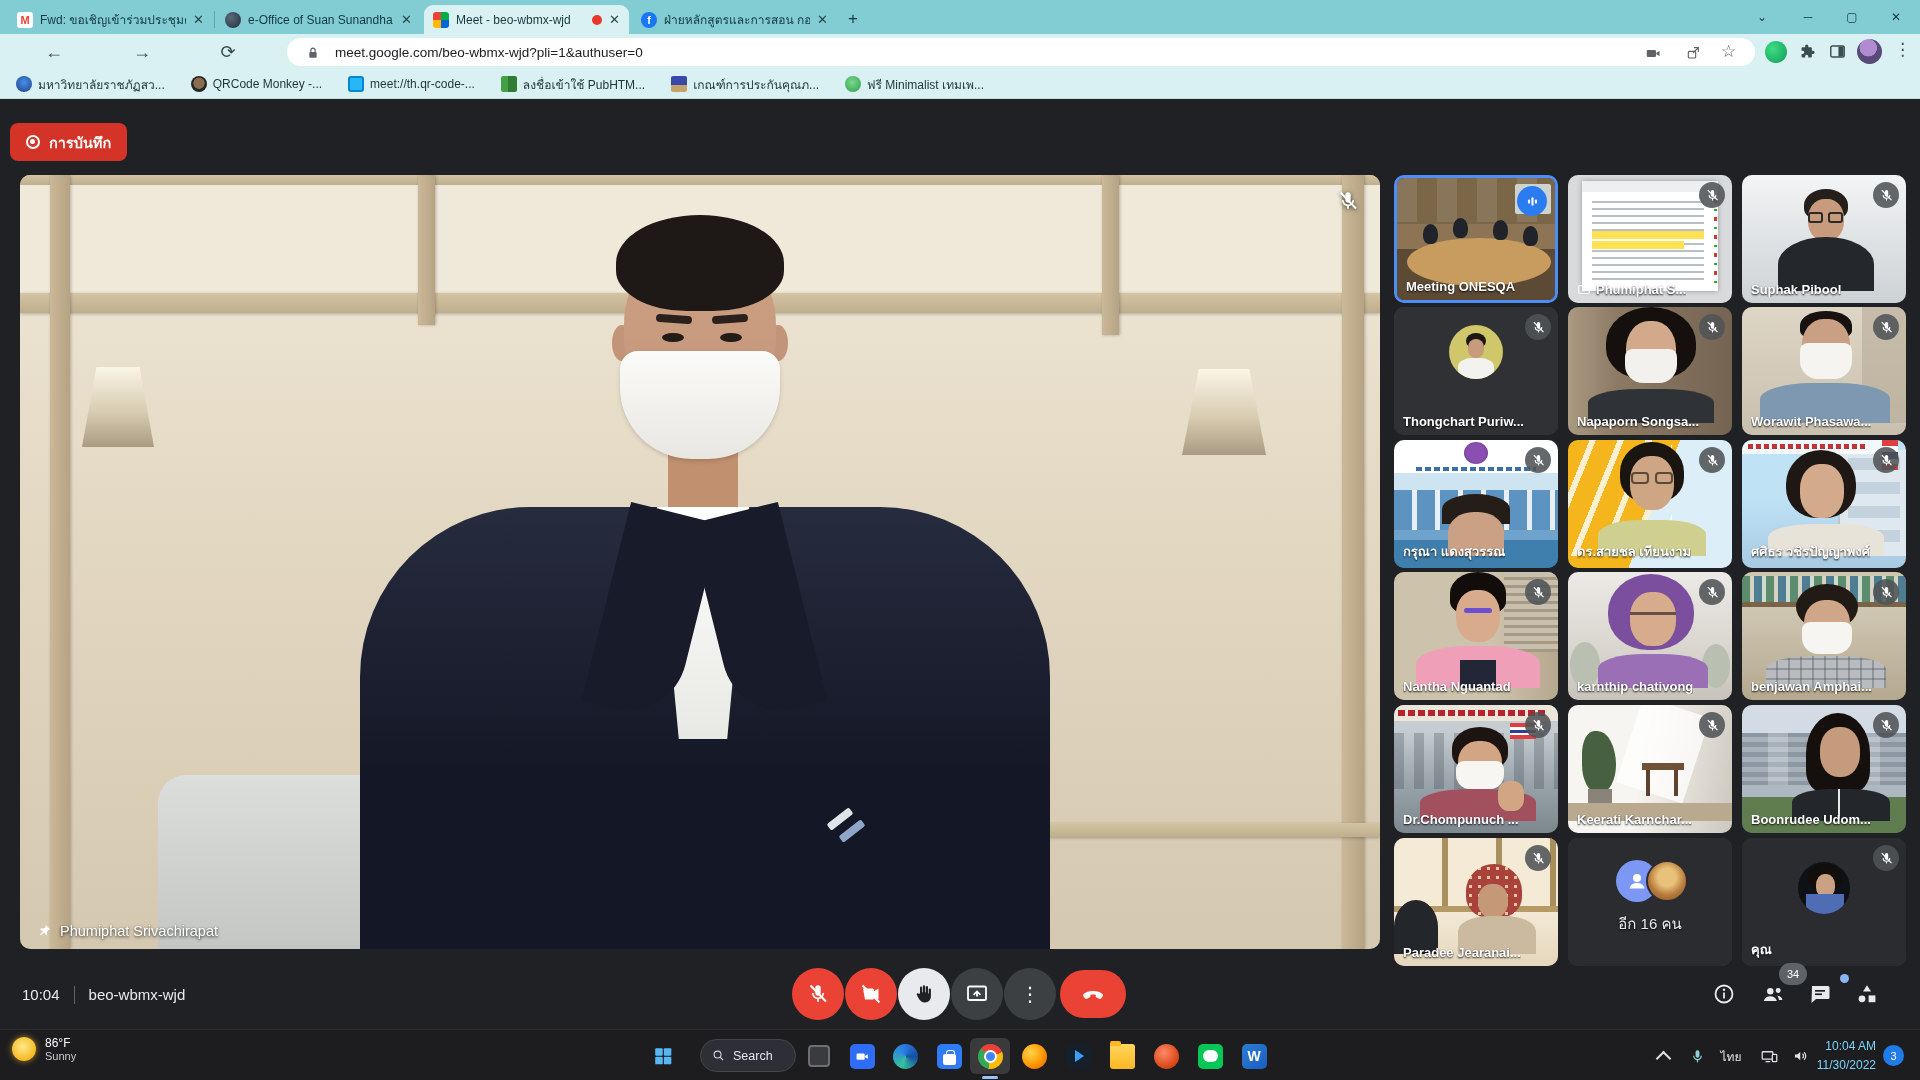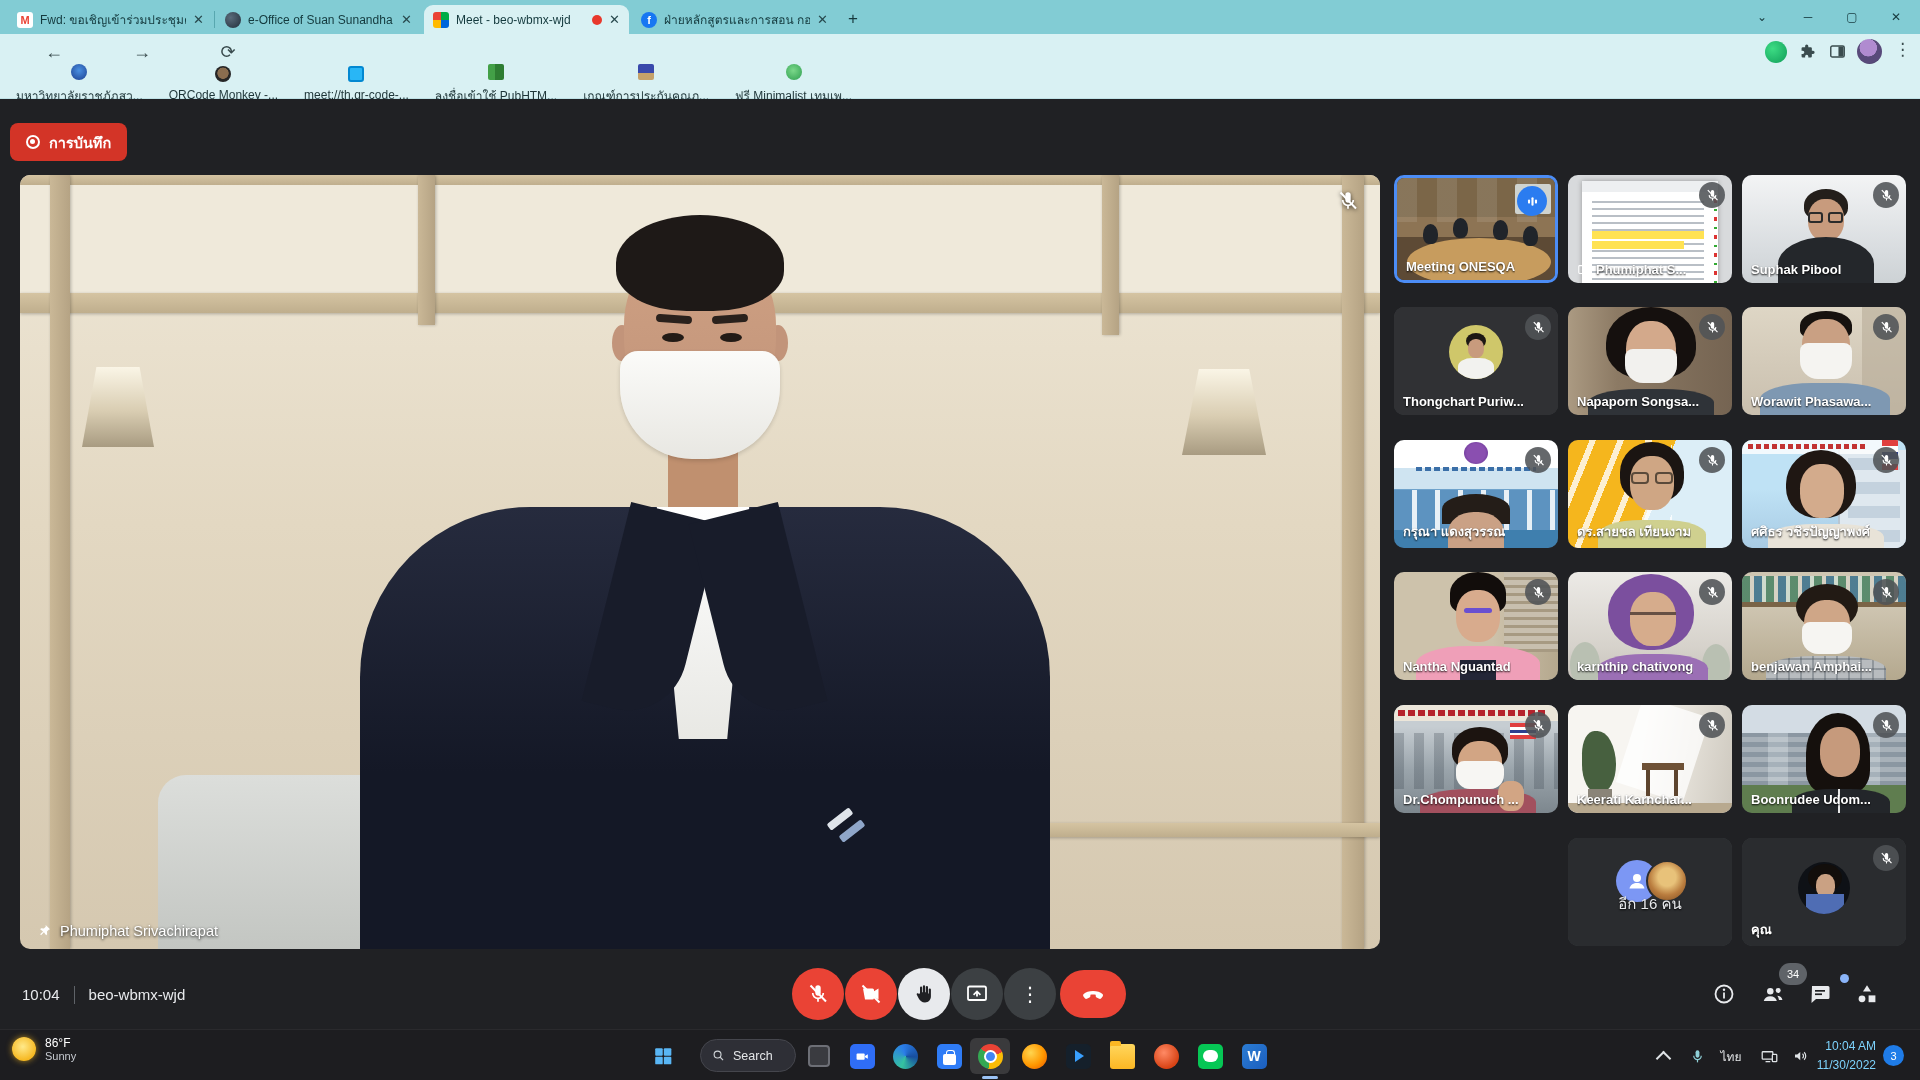--- a/index.html
+++ b/index.html
@@ -27,21 +27,21 @@
   .winbtn{top:0;width:44px;height:33px;display:flex;align-items:center;justify-content:center;color:#16393d;font-size:12px;}
 
   #toolbar{left:0;top:34px;width:1920px;height:36px;background:#d9f1f3;}
   .navbtn{top:4px;width:28px;height:28px;display:flex;align-items:center;justify-content:center;
           color:#3a4c4e;font-size:18px;border-radius:50%;}
   #urlpill{left:287px;top:4px;width:1468px;height:28px;background:#fff;border-radius:14px;display:flex;align-items:center;}
   #urltext{margin-left:48px;font-size:13.5px;color:#202124;}
   .pillico{position:absolute;top:7px;color:#5f6368;}
   #bookmarks{left:0;top:70px;width:1920px;height:29px;background:#d9f1f3;display:flex;align-items:center;
              gap:26px;padding-left:16px;border-bottom:1px solid #bfe2e6;box-sizing:border-box;}
-  .bm{display:flex;align-items:center;gap:6px;font-size:12px;color:#1e3538;white-space:nowrap;flex-direction:column;}
+  .bm{display:flex;align-items:center;gap:6px;font-size:12px;color:#1e3538;white-space:nowrap;}
   .bmico{width:16px;height:16px;border-radius:3px;}
 
   
   #meetpage{left:0;top:99px;width:1920px;height:930px;background:#202124;}
   #recbadge{left:10px;top:24px;height:38px;border-radius:8px;background:#d33427;color:#fff;
             display:flex;align-items:center;gap:9px;padding:0 16px;font-size:14.5px;font-weight:bold;}
   .recdot{width:14px;height:14px;border-radius:50%;border:2.5px solid #fff;box-sizing:border-box;position:relative;}
   .recdot::after{content:"";position:absolute;left:2px;top:2px;width:5px;height:5px;border-radius:50%;background:#fff;}
   #prespill{left:150px;top:24px;height:38px;border-radius:8px;background:#37383b;color:#e8eaed;
             display:flex;align-items:center;gap:10px;padding:0 14px 0 7px;font-size:14.5px;font-weight:bold;}
@@ -52,21 +52,21 @@
              background:linear-gradient(180deg,#efe8d8 0%,#e3d8c2 45%,#d5c8b0 100%);}
   .beamv{background:linear-gradient(90deg,#cab897,#b5a384);box-shadow:1px 0 3px rgba(0,0,0,.25);}
   .beamh{background:linear-gradient(180deg,#d5c4a2,#bfae8d);box-shadow:0 1px 3px rgba(0,0,0,.25);}
   .sconce{background:linear-gradient(180deg,#faf5e6 0%,#d9cdb2 55%,#a89b81 100%);
           clip-path:polygon(20% 0,80% 0,100% 100%,0 100%);box-shadow:0 6px 14px rgba(0,0,0,.18);}
   #mv-label{left:16px;bottom:10px;display:flex;align-items:center;gap:8px;color:#fff;font-size:14.5px;
             text-shadow:0 1px 3px rgba(0,0,0,.9);}
   #mv-mute{right:20px;top:14px;color:#fff;filter:drop-shadow(0 1px 2px rgba(0,0,0,.7));}
 
   
-  .tile{position:absolute;width:164px;height:108px;border-radius:10px;overflow:hidden;background:#3c4043;box-sizing:border-box;}
+  .tile{position:absolute;width:164px;height:128px;border-radius:10px;overflow:hidden;background:#3c4043;box-sizing:border-box;}
   .tile .art{position:absolute;inset:0;}
   .tname{position:absolute;left:9px;bottom:6px;max-width:146px;white-space:nowrap;overflow:hidden;
          color:#fff;font-size:13px;font-weight:bold;text-shadow:0 1px 2px rgba(0,0,0,.95);display:flex;align-items:center;gap:5px;}
   .tcenter{left:0;right:0;bottom:30px;max-width:none;justify-content:center;font-size:15px;font-weight:normal;color:#e8eaed;}
   .mute{position:absolute;top:7px;right:7px;width:26px;height:26px;border-radius:50%;
         background:rgba(80,83,87,.88);display:flex;align-items:center;justify-content:center;color:#fff;}
   .audiobadge{position:absolute;top:8px;right:8px;width:30px;height:30px;border-radius:50%;background:#2b7cf0;
         display:flex;align-items:center;justify-content:center;color:#fff;}
   .speaking{border:3px solid #4c8df6;}
 
@@ -239,20 +239,33 @@
     <div class="abs winbtn" style="left:1740px">⌄</div>
     <div class="abs winbtn" style="left:1786px">─</div>
     <div class="abs winbtn" style="left:1830px">▢</div>
     <div class="abs winbtn" style="left:1874px">✕</div>
   </div>
 
   <div class="abs" id="toolbar">
     <div class="abs navbtn" style="left:40px">←</div>
     <div class="abs navbtn" style="left:128px">→</div>
     <div class="abs navbtn" style="left:214px">⟳</div>
+    <div class="abs" id="urlpill">
+      <svg class="ic pillico" style="left:18px;width:16px;height:16px;color:#5f6368">
+          <use href="#i-lock"></use>
+        </svg>
+      <span id="urltext">meet.google.com/beo-wbmx-wjd?pli=1&amp;authuser=0</span>
+      <svg class="ic pillico" style="left:1358px;width:17px;height:17px">
+          <use href="#i-camera"></use>
+        </svg>
+      <svg class="ic pillico" style="left:1398px;width:16px;height:16px">
+          <use href="#i-share"></use>
+        </svg>
+      <span class="pillico" style="left:1434px;top:3px;font-size:17px">☆</span>
+    </div>
     <div class="abs" style="left:1765px;top:7px;width:22px;height:22px;border-radius:50%;background:radial-gradient(circle at 35% 35%,#3ddc84,#0f9d58)"></div>
     <svg class="ic abs" style="left:1798px;top:8px;width:19px;height:19px;color:#3a4c4e">
         <use href="#i-puzzle"></use>
       </svg>
     <svg class="ic abs" style="left:1828px;top:8px;width:19px;height:19px;color:#3a4c4e">
         <use href="#i-panel"></use>
       </svg>
     <div class="abs" style="left:1857px;top:5px;width:25px;height:25px;border-radius:50%;background:radial-gradient(circle at 45% 35%,#b08bd0 0 40%,#584a7a 42% 70%,#2c2440)"></div>
     <div class="abs" style="left:1894px;top:5px;font-size:17px;color:#3a4c4e">⋮</div>
   </div>
@@ -616,20 +629,38 @@
       <div class="mute">
           <svg class="ic" style="width:15px;height:15px">
             <use href="#i-micoff"></use>
           </svg>
         </div>
       <div class="tname">
           <span>Boonrudee Udom...</span>
         </div>
     </div>
 
+    <div class="tile" style="left:1394px;top:739px">
+      <div class="art" style="background:linear-gradient(180deg,#f4ead6 0 55%,#e5d7bd)">
+        <div class="sh" style="left:0;top:0;width:164px;height:70px;background:repeating-linear-gradient(90deg,transparent 0 48px,#a98f5e 48px 54px)"></div>
+        <div class="sh" style="left:0;top:68px;width:164px;height:6px;background:#b59a66"></div>
+        <div class="sh" style="left:0;top:62px;width:44px;height:54px;background:#23262b;border-radius:50% 50% 0 0"></div>
+        <div class="sh" style="left:72px;top:26px;width:56px;height:54px;border-radius:50% 50% 40% 40%;background:#a8423a;background-image:radial-gradient(circle,#e8c8a0 1.5px,transparent 1.8px);background-size:9px 9px"></div>
+        <div class="sh" style="left:84px;top:46px;width:30px;height:34px;background:#c59878;border-radius:45%"></div>
+        <div class="sh" style="left:64px;top:78px;width:78px;height:38px;background:#cbb9a0;border-radius:40% 40% 0 0"></div>
+      </div>
+      <div class="mute">
+          <svg class="ic" style="width:15px;height:15px">
+            <use href="#i-micoff"></use>
+          </svg>
+        </div>
+      <div class="tname">
+          <span>Paradee Jearanai...</span>
+        </div>
+    </div>
 
     <div class="tile" style="left:1568px;top:739px">
       <div class="art" style="background:#2a2c2f">
         <div class="sh" style="left:48px;top:22px;width:42px;height:42px;border-radius:50%;background:#7c97f4;display:flex;align-items:center;justify-content:center;color:#fff">
           <svg class="ic" style="width:24px;height:24px">
               <use href="#i-person"></use>
             </svg>
         </div>
         <div class="sh" style="left:78px;top:22px;width:42px;height:42px;border-radius:50%;background:radial-gradient(circle at 50% 40%,#e8c27a 0 30%,#b97c3e 60%,#7a4a20);border:2px solid #2a2c2f;box-sizing:border-box"></div>
       </div>

